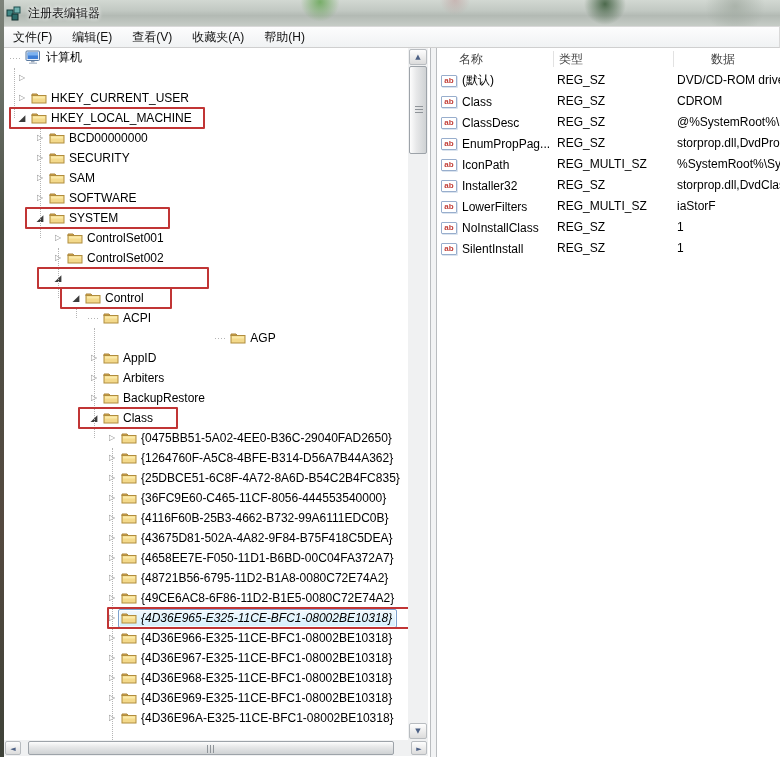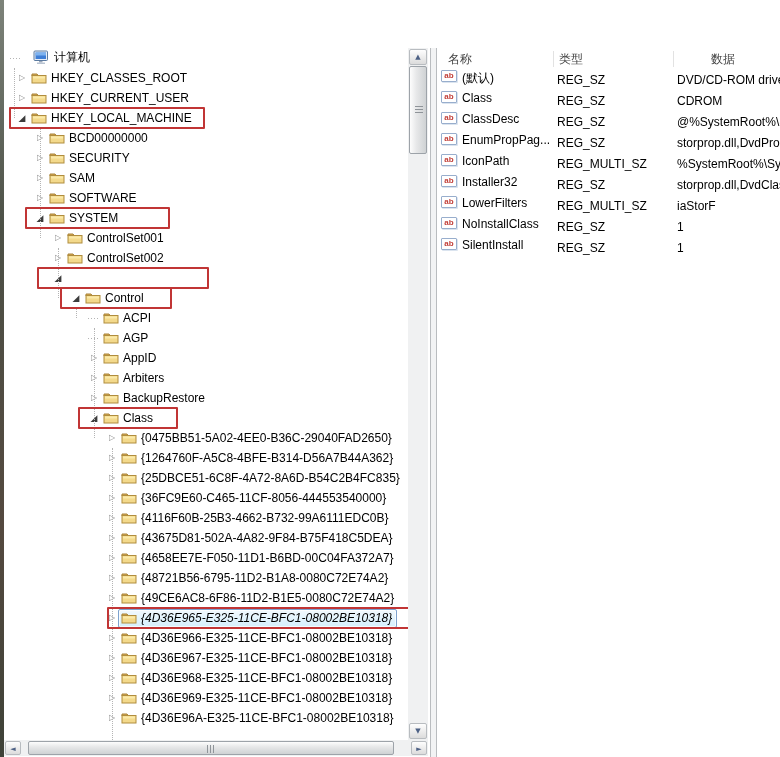--- a/index.html
+++ b/index.html
@@ -66,63 +66,68 @@
   
   #splitter { position:absolute; left:430px; top:0; width:7px; height:709px;
     background:#f2f3f4; border-left:1px solid #b9bcbf; border-right:1px solid #b9bcbf; }
 
   
   #listpane { position:absolute; left:437px; top:0; width:343px; height:709px; background:#fff; overflow:hidden; }
   #listheader { position:relative; height:22px; background:#fff; }
   .hcell { position:absolute; top:0; height:22px; line-height:22px; padding-left:6px; color:#444; }
   .hsep { position:absolute; top:3px; height:16px; width:1px; background:#e2e2e2; }
   .list-row { position:relative; height:21px; display:flex; align-items:center; white-space:nowrap; }
-  .cell-name { position:absolute; left:4px; top:0; width:112px; height:21px; display:flex; align-items:flex-start; overflow:hidden; }
+  .cell-name { position:absolute; left:4px; top:0; width:112px; height:21px; display:flex; align-items:center; overflow:hidden; }
   .cell-type { position:absolute; left:120px; top:0; width:114px; height:21px; line-height:21px; overflow:hidden; }
   .cell-data { position:absolute; left:240px; top:0; width:103px; height:21px; line-height:21px; overflow:hidden; }
   .abicon { width:16px; height:12px; margin-right:5px; flex:0 0 16px; border:1px solid #98aecd; border-radius:1px;
     background:#fff; color:#c2403a; font-weight:bold; font-size:8px; line-height:10px; text-align:center;
     box-shadow:1px 1px 0 #dbe4ef; }
 </style>
 </head>
 <body>
 
 <div id="window">
 
-
+  <div id="titlebar">
+    <svg id="title-icon" viewBox="0 0 16 16">
+      <rect x="8" y="2" width="6" height="6" fill="#6fb0ae" stroke="#1e4f4e" stroke-width="1"></rect>
+      <rect x="1" y="5" width="6" height="6" fill="#3f8886" stroke="#173d3c" stroke-width="1"></rect>
+      <rect x="6" y="9" width="6" height="6" fill="#2c6b6a" stroke="#12302f" stroke-width="1"></rect>
+    </svg>
+    <span class="title">注册表编辑器</span>
+  </div>
+
+  <div id="menubar">
+      <div class="menu-item">文件(F)</div>
+      <div class="menu-item">编辑(E)</div>
+      <div class="menu-item">查看(V)</div>
+      <div class="menu-item">收藏夹(A)</div>
+      <div class="menu-item">帮助(H)</div>
+    </div>
 
   <div id="body">
     <div id="treepane">
-        <div class="tree-row" style="padding-left: 6px; gap: 8px;">
+        <div class="tree-row" style="padding-left: 6px;">
           <span class="arrow stub"></span>
           <span class="node">
             <span class="ticon">
               <svg width="17" height="15" viewBox="0 0 17 15">
                 <rect x="1" y="1" width="13.5" height="9.5" rx="1" fill="#e8eef6" stroke="#5b7aa0"></rect>
                 <rect x="2.5" y="2.5" width="10.5" height="6.5" fill="#3e7ed6"></rect>
                 <rect x="2.5" y="2.5" width="10.5" height="3" fill="#7db2ef"></rect>
                 <rect x="6" y="11" width="3.5" height="1.5" fill="#9aa7b8"></rect>
                 <rect x="4" y="12.5" width="8" height="1.5" fill="#b9c4d2"></rect>
               </svg>
             </span>
             <span>计算机</span>
           </span>
         </div>
         <div class="tree-row" style="padding-left: 12px;">
           <span class="arrow collapsed">▷</span>
-          <span class="node">
-            <span class="ticon">
-              <svg width="16" height="13" viewBox="0 0 16 13">
-                <path d="M1 3 h5 l1.6 2 H1 Z" fill="#d8ab4e" stroke="#a9833a" stroke-width="1"></path>
-                <rect x="1" y="4.5" width="14" height="7.5" fill="#f3d98b" stroke="#b08d3e" stroke-width="1"></rect>
-                <rect x="2" y="5.5" width="12" height="2" fill="#fbeaa9"></rect>
-              </svg>
-            </span>
-            <span>HKEY_CLASSES_ROOT</span>
-          </span>
         </div>
         <div class="tree-row" style="padding-left: 12px;">
           <span class="arrow collapsed">▷</span>
           <span class="node">
             <span class="ticon">
               <svg width="16" height="13" viewBox="0 0 16 13">
                 <path d="M1 3 h5 l1.6 2 H1 Z" fill="#d8ab4e" stroke="#a9833a" stroke-width="1"></path>
                 <rect x="1" y="4.5" width="14" height="7.5" fill="#f3d98b" stroke="#b08d3e" stroke-width="1"></rect>
                 <rect x="2" y="5.5" width="12" height="2" fill="#fbeaa9"></rect>
               </svg>
@@ -260,21 +265,21 @@
             <span class="ticon">
               <svg width="16" height="13" viewBox="0 0 16 13">
                 <path d="M1 3 h5 l1.6 2 H1 Z" fill="#d8ab4e" stroke="#a9833a" stroke-width="1"></path>
                 <rect x="1" y="4.5" width="14" height="7.5" fill="#f3d98b" stroke="#b08d3e" stroke-width="1"></rect>
                 <rect x="2" y="5.5" width="12" height="2" fill="#fbeaa9"></rect>
               </svg>
             </span>
             <span>ACPI</span>
           </span>
         </div>
-        <div class="tree-row" style="padding-left: 84px;">
+        <div class="tree-row" style="padding-left: 84px; justify-content: center;">
           <span class="arrow stub"></span>
           <span class="node">
             <span class="ticon">
               <svg width="16" height="13" viewBox="0 0 16 13">
                 <path d="M1 3 h5 l1.6 2 H1 Z" fill="#d8ab4e" stroke="#a9833a" stroke-width="1"></path>
                 <rect x="1" y="4.5" width="14" height="7.5" fill="#f3d98b" stroke="#b08d3e" stroke-width="1"></rect>
                 <rect x="2" y="5.5" width="12" height="2" fill="#fbeaa9"></rect>
               </svg>
             </span>
             <span>AGP</span>
@@ -550,21 +555,21 @@
       <div id="hthumb">
           <div class="grip"></div>
         </div>
       <div class="sb-btn right">►</div>
     </div>
 
     <div id="splitter"></div>
 
     <div id="listpane">
       <div id="listheader">
-          <div class="hcell" style="left: 5px; width: 116px;">名称</div>
+          <div class="hcell" style="left: 16px; width: 116px;">名称</div>
           <div class="hcell" style="left: 116px; width: 120px;">类型</div>
           <div class="hsep" style="left: 116px;"></div>
           <div class="hcell" style="left: 236px; width: 107px; padding-left: 38px;">数据</div>
           <div class="hsep" style="left: 236px;"></div>
         </div>
       <div id="listrows">
           <div class="list-row">
             <div class="cell-name">
               <span class="abicon">ab</span>
               <span>(默认)</span>

